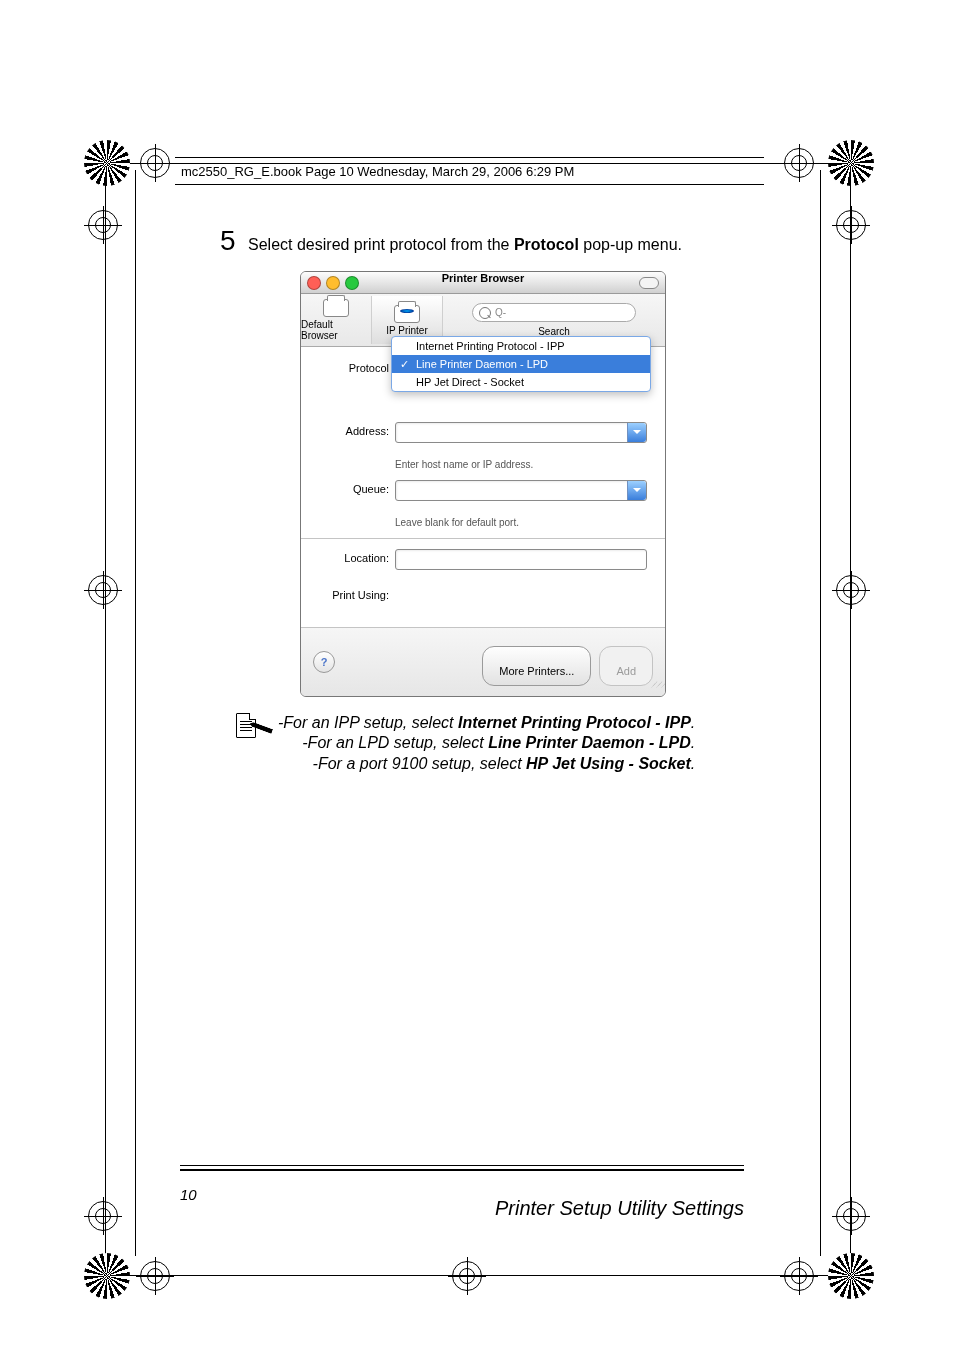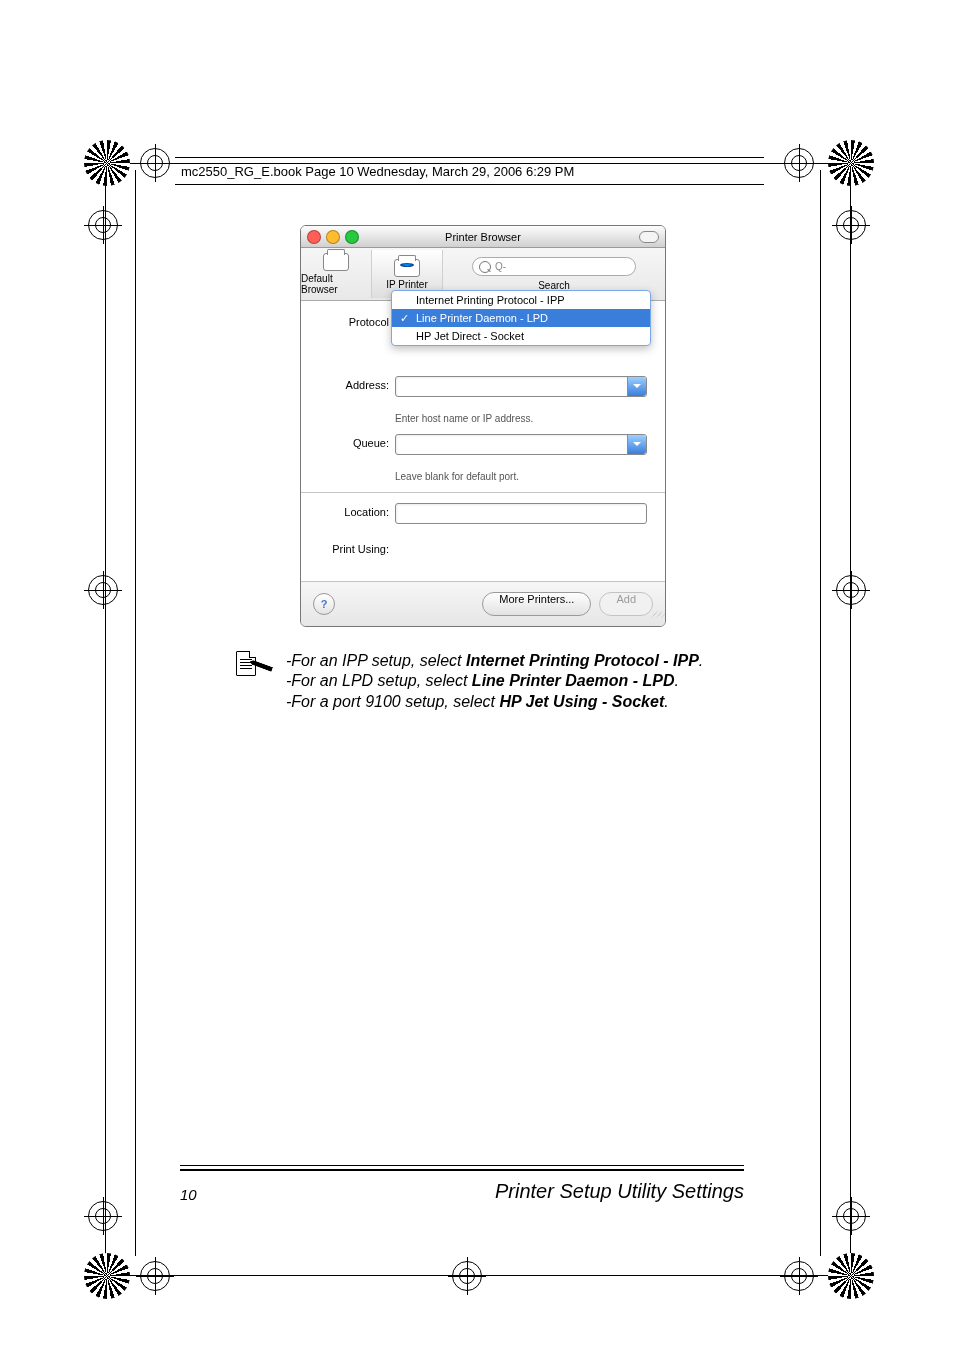--- a/index.html
+++ b/index.html
@@ -63,25 +63,25 @@
       margin-left: 80px;
       border: 1px solid #777;
       border-radius: 6px;
       background: #fff;
       box-shadow: 0 0 0 rgba(0,0,0,0);
       font-size: 11px;
       overflow: hidden;
     }
     .mac-titlebar {
       height: 21px;
-      display:flex; align-items:center; justify-content:center;
+      display:flex; justify-content:center;
       position:relative;
       background: linear-gradient(#fdfdfd,#e2e2e2 60%,#d0d0d0);
       border-bottom:1px solid #9a9a9a;
-      font-weight:normal;
+      font-weight:bold;
     }
     .traffic{position:absolute;left:6px;top:4px;display:flex;gap:5px;}
     .light{width:12px;height:12px;border-radius:50%;border:1px solid rgba(0,0,0,.3);}
     .red{background:#ff5f56;} .yel{background:#ffbd2e;} .grn{background:#27c93f;}
     .pill{position:absolute;right:6px;top:5px;width:18px;height:10px;border:1px solid #888;border-radius:6px;background:#f4f4f4;}
     .mac-toolbar{height:52px;display:flex;align-items:center;border-bottom:1px solid #aaa;
       background:linear-gradient(#f6f6f6,#e8e8e8);}
     .tbtn{width:70px;height:48px;display:flex;flex-direction:column;align-items:center;justify-content:center;gap:2px;border-right:1px solid #cfcfcf;}
     .tbtn.active{background:linear-gradient(#fff,#dedede);}
     .printer-ico{width:24px;height:16px;border:1px solid #888;border-radius:3px;position:relative;background:#fff;}
@@ -103,36 +103,36 @@
     .select .arrow::after{content:"";width:0;height:0;border:3px solid transparent;border-top-color:#fff;border-bottom-color:#fff;position:absolute;}
     .hint{font-size:10px;color:#555;margin:3px 0 10px 76px;}
     .divider{height:1px;background:#c4c4c4;margin:6px -18px 10px -18px;}
     .protocol-menu{position:absolute;left:-4px;top:-23px;right:-4px;background:#fff;border:1px solid #7aa8e6;border-radius:4px;box-shadow:0 3px 8px rgba(0,0,0,.25);font-size:11px;z-index:2;color:#000;}
     .protocol-menu .item{padding:3px 10px 3px 24px;position:relative;}
     .protocol-menu .item.sel{background:#3a7edb;color:#fff;}
     .protocol-menu .item.sel::before{content:"✓";position:absolute;left:8px;top:3px;}
     .row.protocol{position:relative;margin-bottom:42px;}
     .mac-footer{display:flex;align-items:center;padding:10px 12px;border-top:1px solid #c4c4c4;background:linear-gradient(#f6f6f6,#e6e6e6);}
     .help{width:20px;height:20px;border:1px solid #999;border-radius:50%;display:flex;align-items:center;justify-content:center;color:#4a74c9;font-weight:bold;background:linear-gradient(#fff,#e4e4e4);}
-    .btn{height:22px;padding:0 16px;border:1px solid #9a9a9a;border-radius:12px;background:linear-gradient(#fefefe,#e2e2e2);display:inline-flex;align-items:flex-start;margin-left:8px;}
+    .btn{height:22px;padding:8px 16px;border:1px solid #9a9a9a;border-radius:12px;background:linear-gradient(#fefefe,#e2e2e2);display:inline-flex;align-items:flex-end;margin-left:8px;margin-top:8px;}
     .btn.disabled{color:#9b9b9b;border-color:#c3c3c3;background:#f1f1f1;}
     .resize{position:absolute;right:2px;bottom:2px;width:12px;height:12px;color:#aaa;font-size:5px;line-height:2px;text-align:right;white-space:pre;}
     
-    .note{display:flex;gap:12px;margin-top:24px;margin-left:14px;}
+    .note{display:flex;gap:4px;margin-top:16px;margin-left:14px;text-align:right;}
     .note-icon{width:40px;height:28px;flex:none;position:relative;}
     .note-icon .sheet{position:absolute;left:2px;top:0;width:18px;height:23px;border:1.5px solid #000;border-radius:1px;}
     .note-icon .sheet::before{content:"";position:absolute;left:3px;top:4px;right:3px;height:1px;box-shadow:0 0 #000,0 3px #000,0 6px #000,0 9px #000,0 12px #000;}
     .note-icon .sheet .fold{position:absolute;right:-1px;top:-1px;width:6px;height:6px;background:#fff;border-left:1.5px solid #000;border-bottom:1.5px solid #000;}
     .note-icon .pen{position:absolute;left:15px;top:12px;width:24px;height:5px;background:#000;transform:rotate(20deg);clip-path:polygon(0 50%,15% 0,100% 0,100% 100%,15% 100%);}
     .note-body{font-style:italic;font-size:16px;line-height:1.28;}
     .note-body b{font-style:italic;font-weight:bold;}
     
     .page-rule{position:absolute;left:180px;right:210px;bottom:180px;height:3px;border-top:1px solid #000;border-bottom:2px solid #000;}
     .page-num{position:absolute;left:180px;bottom:148px;font-style:italic;font-size:15px;}
-    .page-title{position:absolute;right:210px;bottom:148px;font-style:italic;font-size:20px;}
+    .page-title{position:absolute;right:210px;bottom:131px;font-style:italic;font-size:20px;}
   </style>
 </head>
 <body>
 
 <div class="spoke" style="left:84px;top:140px;"></div>
 <div class="spoke" style="right:80px;top:140px;"></div>
 <div class="spoke" style="left:84px;bottom:52px;"></div>
 <div class="spoke" style="right:80px;bottom:52px;"></div>
 
 <div class="reg-target" style="left:140px;top:148px;">
@@ -209,20 +209,26 @@
 
 <div class="gutter-line hline" style="left:115px;right:115px;top:163px;"></div>
 <div class="gutter-line hline" style="left:115px;right:115px;bottom:75px;"></div>
 
 <div class="print-header">
   <span>mc2550_RG_E.book  Page 10  Wednesday, March 29, 2006  6:29 PM</span>
 </div>
 
 <div class="page">
 
+  <div class="step">
+    <span class="step-num">5</span>
+    <span class="step-text">
+      <span>Select desired print protocol from the </span><b>Protocol</b><span> pop-up menu.</span>
+    </span>
+  </div>
 
   <div class="macshot" style="position:relative;">
     <div class="mac-titlebar">
       <div class="traffic">
         <div class="light red"></div>
         <div class="light yel"></div>
         <div class="light grn"></div>
       </div>
       <span>Printer Browser</span>
       <div class="pill"></div>

